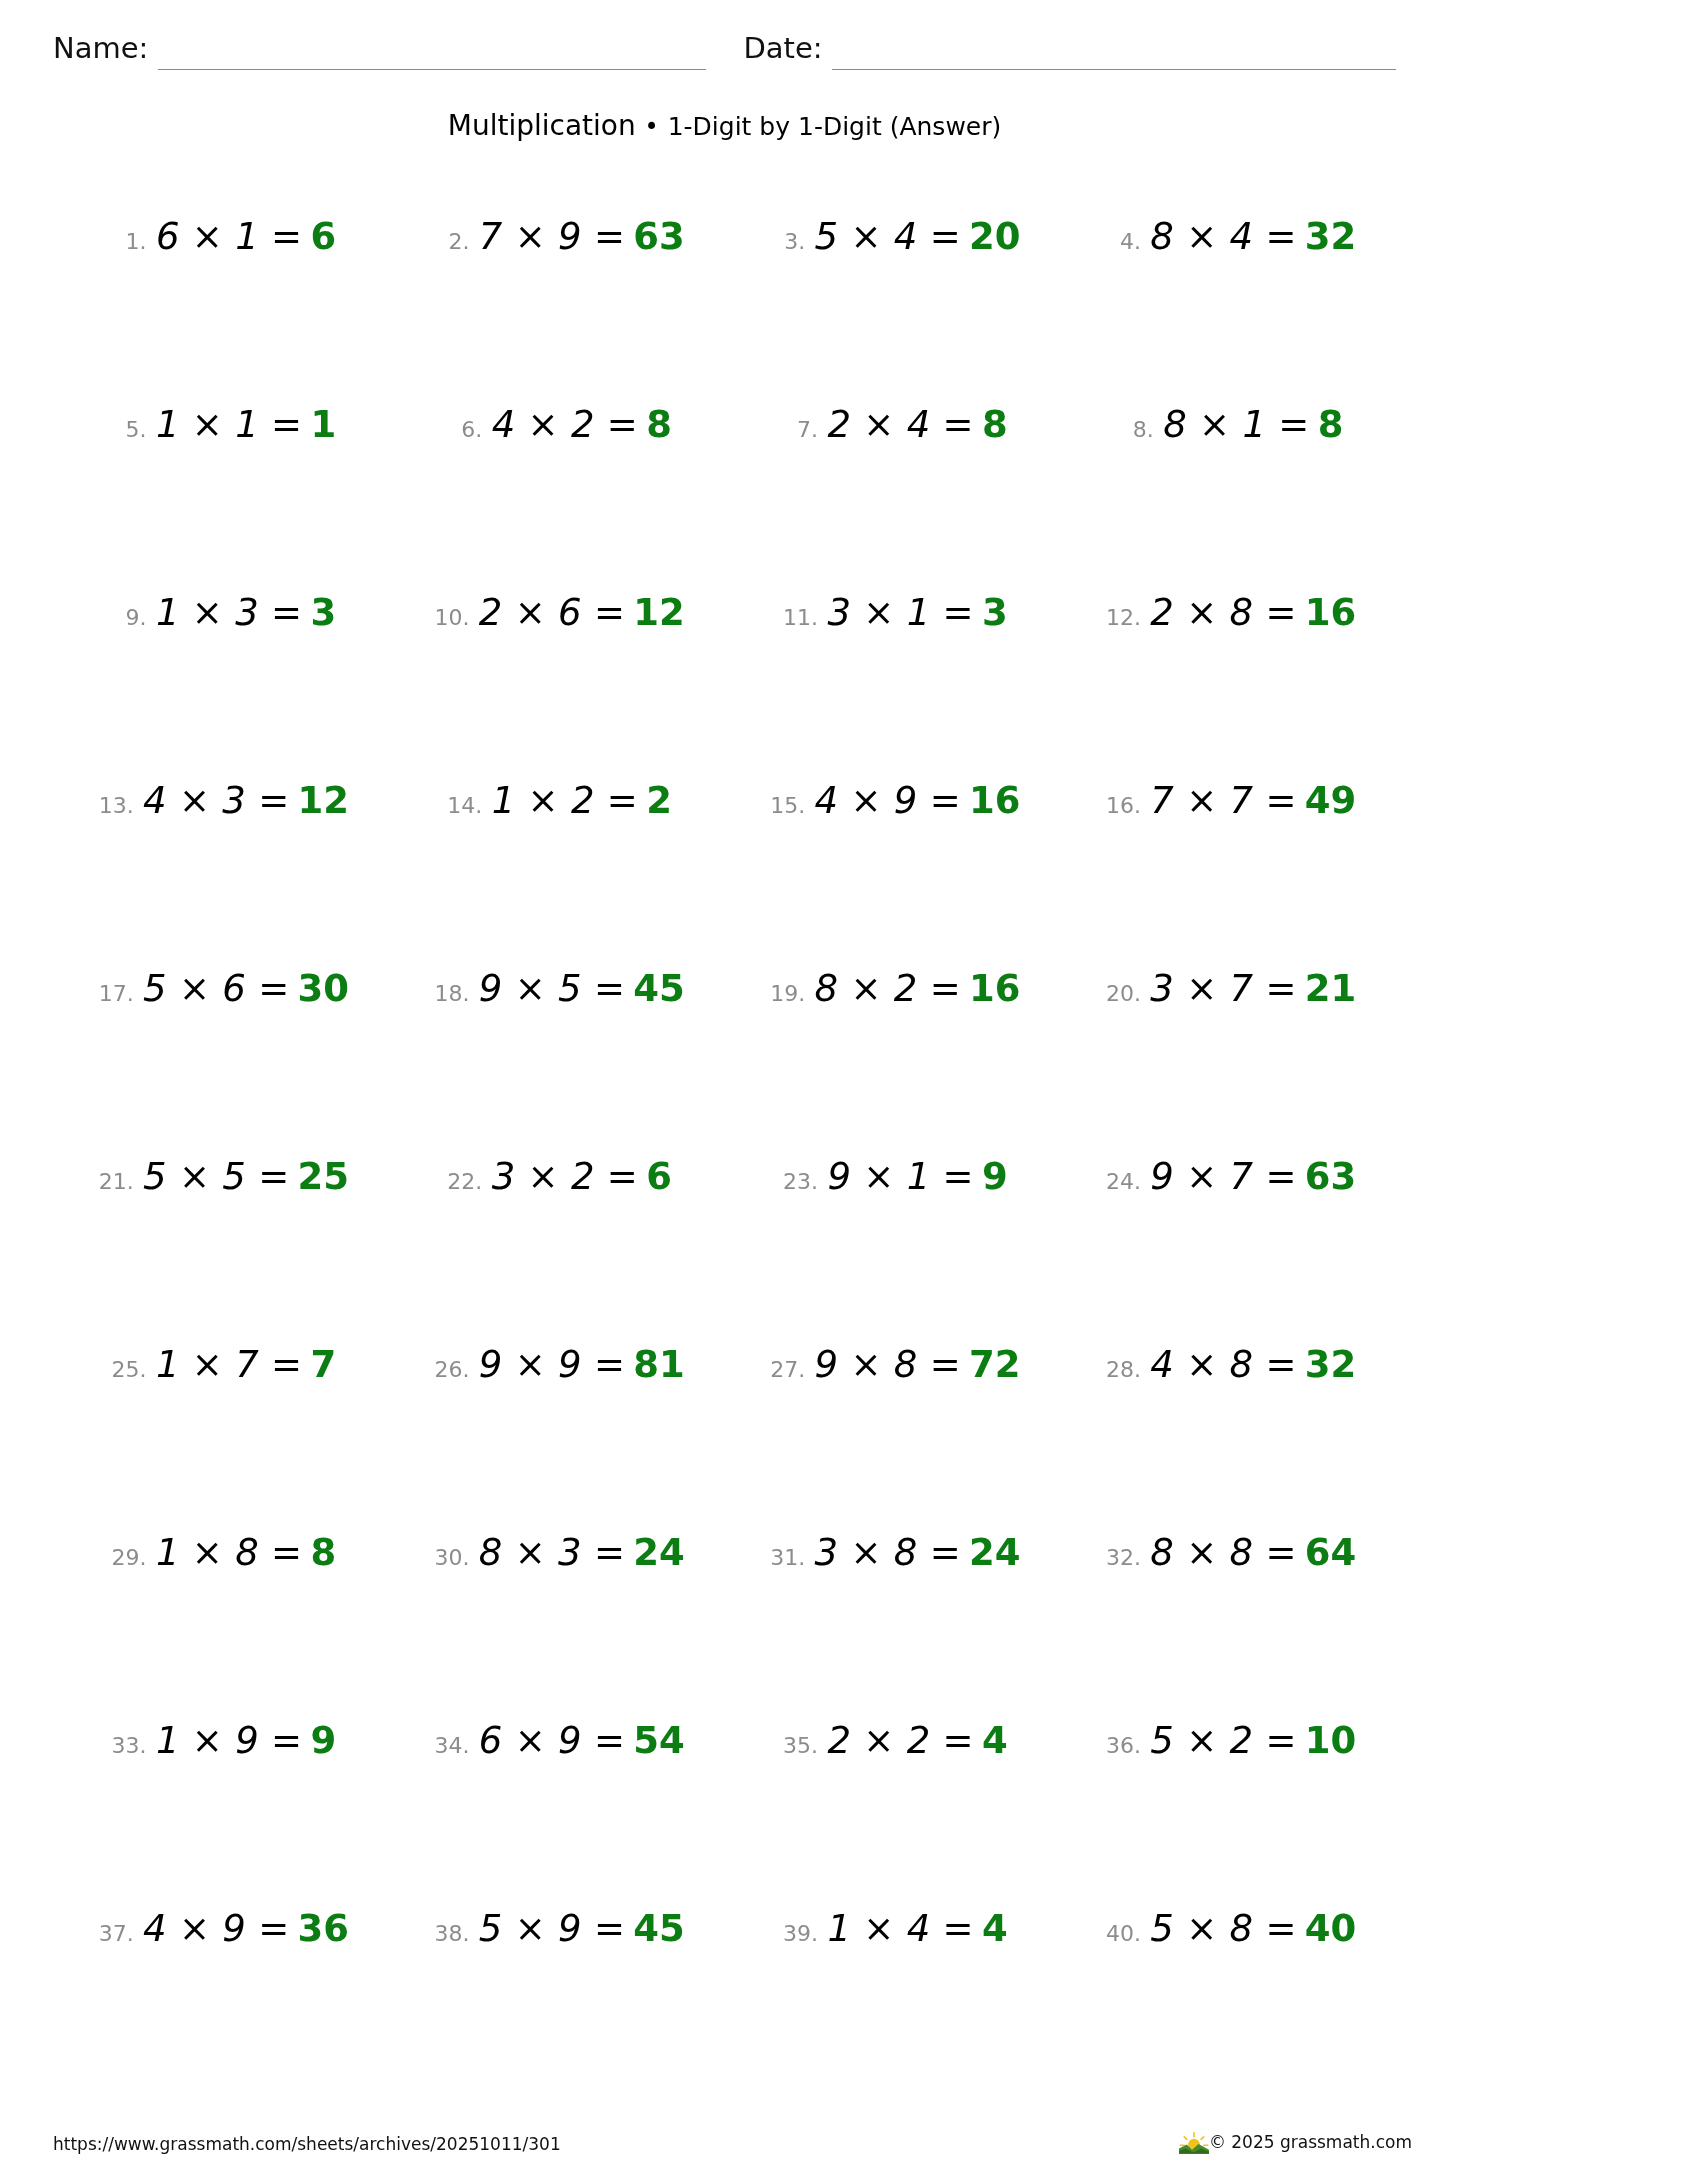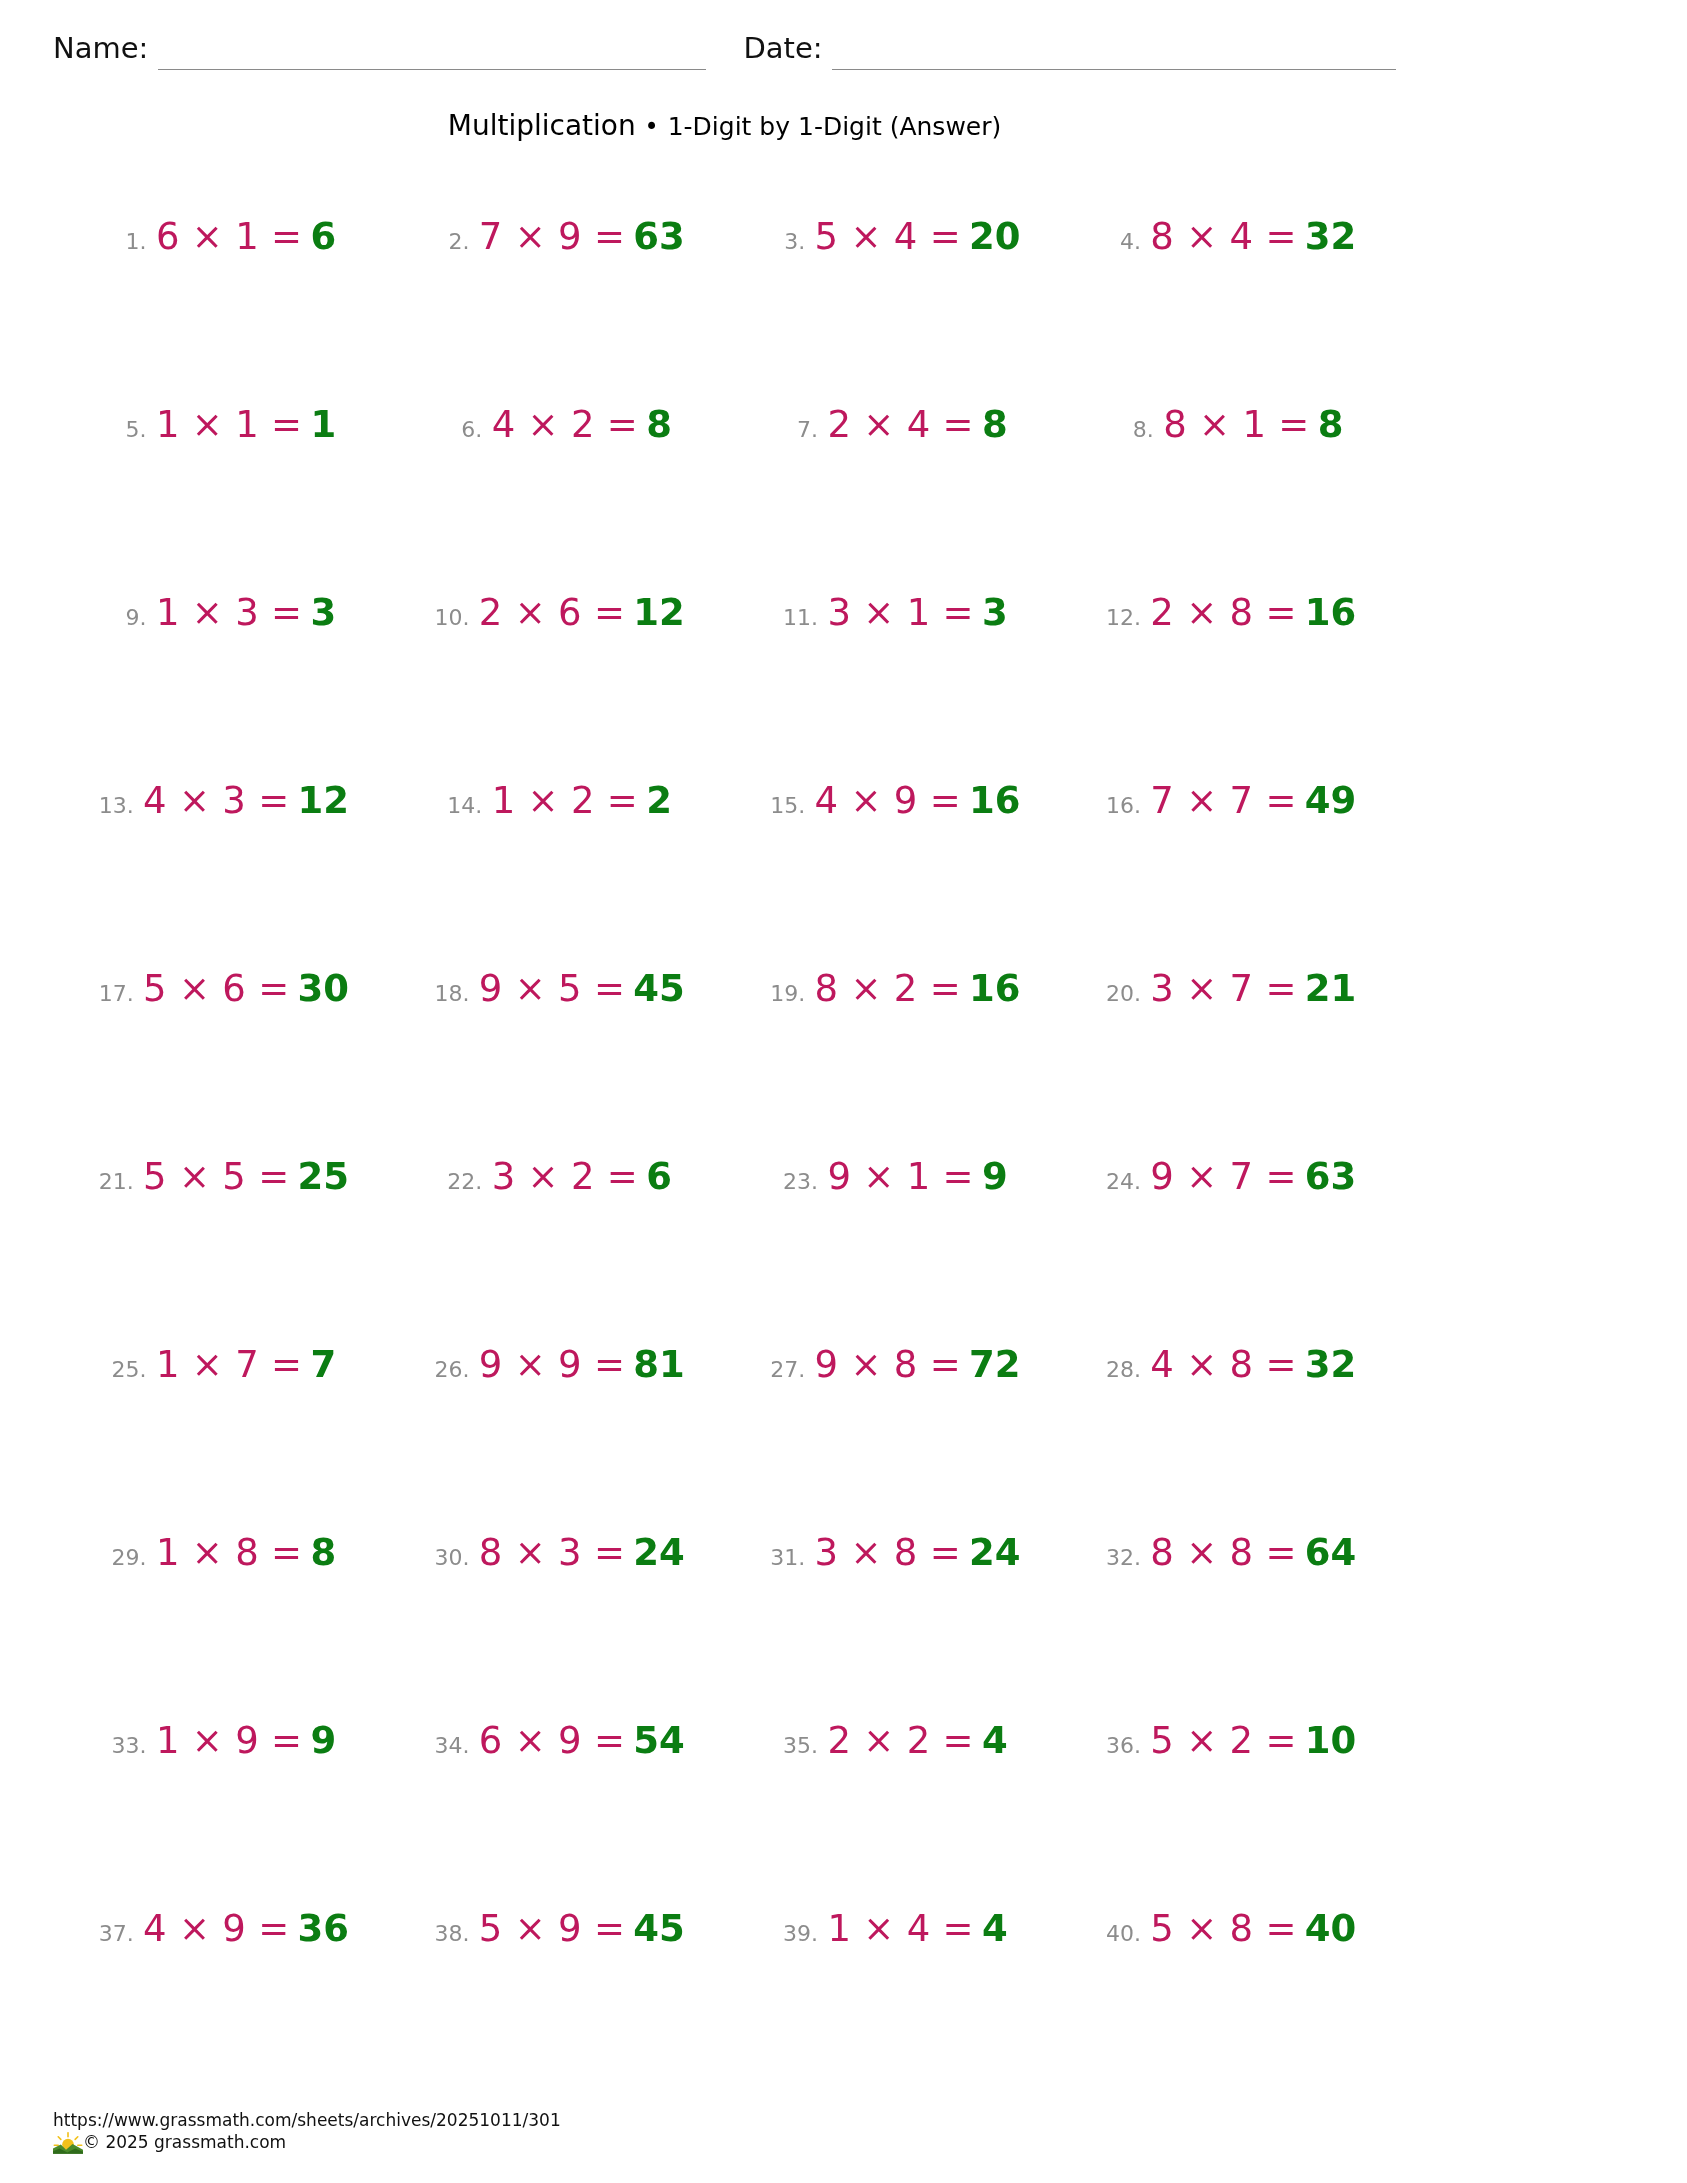--- a/index.html
+++ b/index.html
@@ -85,42 +85,42 @@
   }
   .q-num {
     font-size: 22px;
     color: #8c8c8c;
     min-width: 41px;
     text-align: right;
     margin-right: 9.3px;
   }
   .q-expr {
     font-size: 37px;
-    color: #be185d;
+    color: #000000;
     letter-spacing: 0.3px;
+    font-style: italic;
   }
   .q-ans {
     font-size: 37px;
     font-weight: bold;
     color: #0b7d12;
     margin-left: 8px;
   }
 
   
   .footer {
     position: absolute;
     left: 53px;
-    right: 52px;
+    right: 37px;
     bottom: 29px;
     display: flex;
-    align-items: flex-start;
+    align-items: flex-end;
     justify-content: space-between;
     font-size: 17px;
     color: #111;
-    flex-direction: column;
   }
   .footer-url {
     font-size: 17px;
     color: #111;
   }
   .footer-right {
     display: flex;
     align-items: center;
   }
   .logo-icon {

